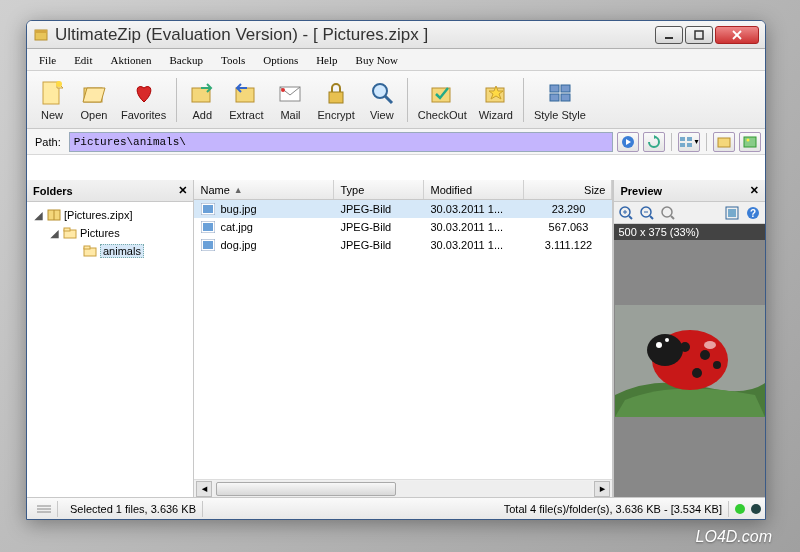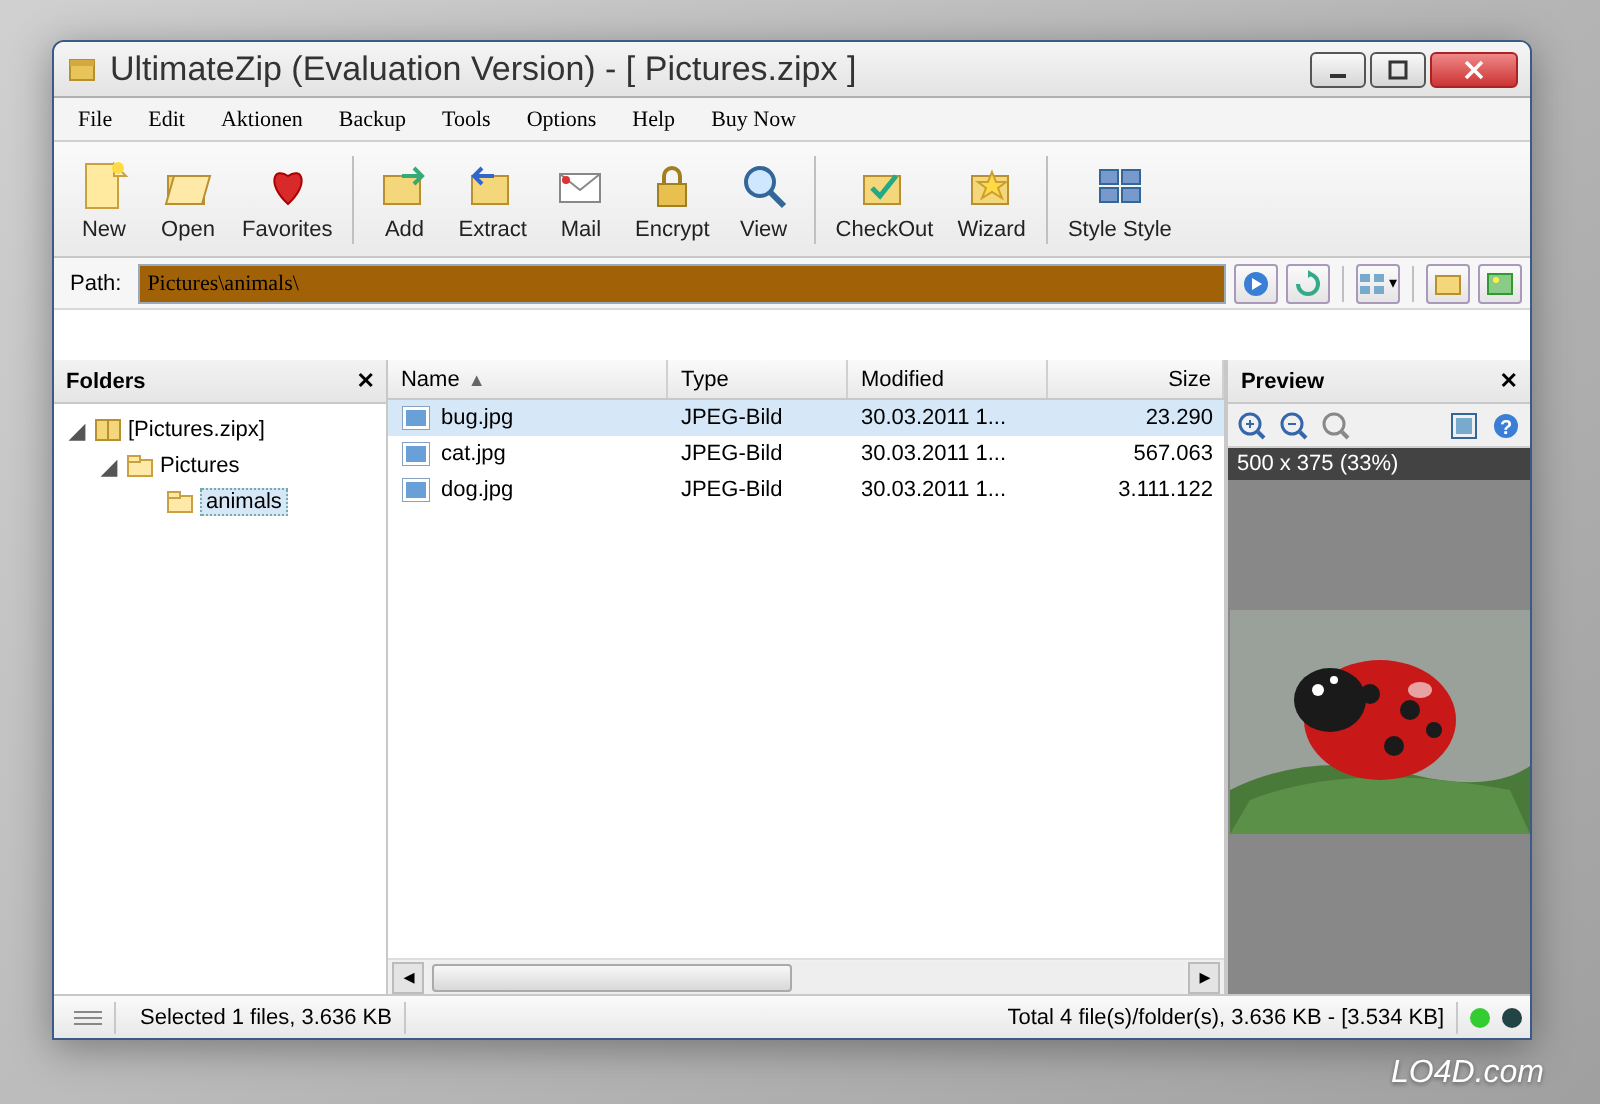--- a/index.html
+++ b/index.html
@@ -37,21 +37,21 @@
 .winbtn svg { width:10px; height:10px; }
 .menubar { height:22px; background:#f4f4f4; border-bottom:1px solid #d0d0d0; display:flex; align-items:center; padding:0 4px; gap:2px;font-family:Liberation Serif, serif;}
 .menubar span { padding:2px 8px; cursor:default; }
 .toolbar { height:58px; background:linear-gradient(#fafafa,#eaeaea); border-bottom:1px solid #c8c8c8; display:flex; align-items:center; padding:2px 4px; }
 .tbbtn { display:flex; flex-direction:column; align-items:center; padding:2px 6px; min-width:42px; cursor:default; }
 .tbbtn .ic { width:28px; height:28px; display:flex; align-items:center; justify-content:center;}
 .tbbtn .lbl { font-size:11px; color:#222; margin-top:2px;}
 .tb-sep { width:1px; height:44px; background:#c0c0c0; margin:0 4px;}
 .pathbar { height:26px; display:flex; align-items:center; padding:2px 4px; gap:4px; border-bottom:1px solid #d8d8d8; background:#f6f6f6;}
 .pathbar .lbl { padding:0 4px;}
-.pathbar input { flex:1; height:20px; border:1px solid #9ab; padding:0 4px; background:#a16207; font-family:Liberation Serif, serif; font-size:11px;}
+.pathbar input { flex:1; height:20px; border:1px solid #9ab; padding:0 4px; background:#c4b5fd; font-family:Liberation Mono, monospace; font-size:11px;}
 .pathbar .ib { width:22px; height:20px; border:1px solid #a9b; background:linear-gradient(#fafafa,#e4e4e4); display:flex; align-items:center; justify-content:center; border-radius:2px;}
 .sep-v { width:1px; height:18px; background:#c0c0c0; margin:0 2px;}
 .content { flex:1; display:flex; min-height:0;}
 .panel { display:flex; flex-direction:column; border-right:1px solid #c8c8c8; background:#fff;margin-top:25px; }
 .panel.last { border-right:none; border-left:1px solid #c8c8c8;}
 .panel-hdr { height:22px; background:linear-gradient(#f2f2f2,#e6e6e6); border-bottom:1px solid #c8c8c8; display:flex; align-items:center; padding:0 6px; font-weight:bold; }
 .panel-hdr .close-x { margin-left:auto; font-weight:bold; cursor:default;}
 .folders { width:168px;}
 .folders-body { flex:1; padding:4px 2px; overflow:auto;}
 .tree-row { display:flex; align-items:center; height:18px; padding-left:4px; gap:2px; white-space:nowrap;}
@@ -64,21 +64,21 @@
 .list-hdr { height:20px; display:flex; background:linear-gradient(#fafafa,#e9e9e9); border-bottom:1px solid #c8c8c8;}
 .list-hdr .col { border-right:1px solid #d0d0d0; padding:2px 6px; display:flex; align-items:center; gap:4px;}
 .col.name{width:140px;} .col.type{width:90px;} .col.mod{width:100px;} .col.size{width:88px; justify-content:flex-end;}
 .list-body { flex:1; overflow:auto; background:#fff; position:relative;}
 .row { display:flex; height:18px; align-items:center; }
 .row.sel { background:#d6e8f8; }
 .row .cell { padding:0 6px; overflow:hidden; white-space:nowrap; text-overflow:ellipsis;}
 .row .cell.name { width:140px; display:flex; align-items:center; gap:4px;}
 .row .cell.type { width:90px;}
 .row .cell.mod { width:100px;}
-.row .cell.size { width:88px; text-align:right;}
+.row .cell.size { width:88px; text-align:center;}
 .file-ic { width:16px; height:14px; display:flex; align-items:center; justify-content:center;}
 .preview { width:152px;}
 .prev-tools { height:22px; background:#f0f0f0; border-bottom:1px solid #d0d0d0; display:flex; align-items:center; padding:0 3px; gap:3px;}
 .prev-tools .tb{ width:18px; height:18px; display:flex;align-items:center;justify-content:center;}
 .prev-tools .spacer{flex:1;}
 .prev-body { flex:1; background:#888; position:relative; overflow:hidden; display:flex; align-items:center; justify-content:center;}
 .prev-dim { position:absolute; left:0; top:0; background:rgba(60,60,60,.9); color:#fff; font-size:11px; padding:2px 4px; width:100%;}
 .prev-img { width:150px; height:112px; background:#9a9a9a; position:relative; overflow:hidden;}
 .statusbar { height:22px; border-top:1px solid #c8c8c8; background:linear-gradient(#fafafa,#e8e8e8); display:flex; align-items:center; padding:0 4px; gap:6px; font-size:11px;}
 .statusbar .sec { padding:0 6px; border-right:1px solid #c8c8c8; height:16px; display:flex; align-items:center;}

